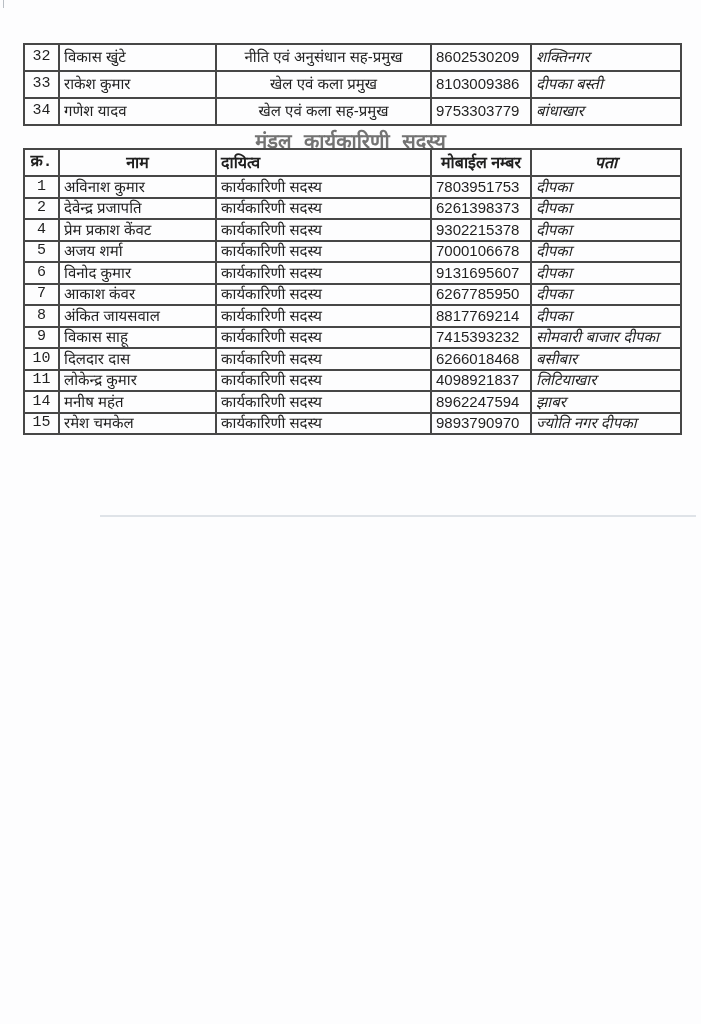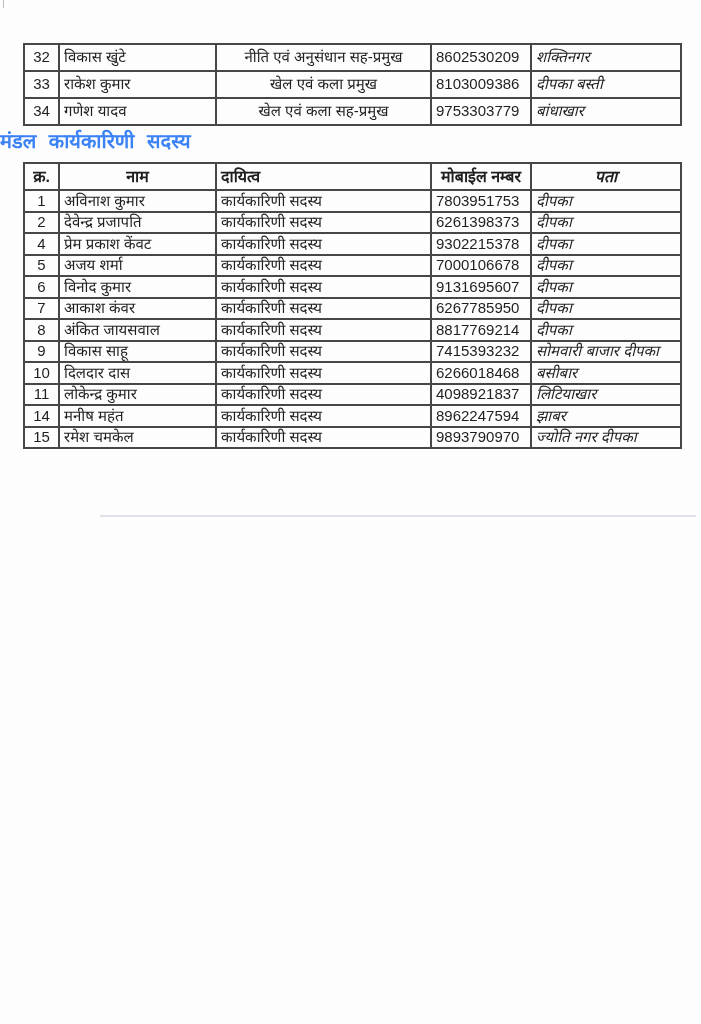--- a/index.html
+++ b/index.html
@@ -33,44 +33,44 @@
     padding: 0 4px;
     vertical-align: middle;
     white-space: nowrap;
     overflow: hidden;
     font-size: 15px;
     font-weight: normal;
     line-height: 1.1;
   }
   .top-tbl { top: 43px; }
   .top-tbl td { height: 25px; }
-  .members-tbl { top: 162px; }
+  .members-tbl { top: 148px; }
   .members-tbl thead th {
     height: 25px;
     font-weight: bold;
     font-size: 16px;
     text-align: center;
   }
   .members-tbl tbody td { height: 19.5px; }
-  .c-sno { text-align: center; }
+  .c-sno { text-align: center; font-family: Liberation Mono, monospace; }
   .c-name { text-align: left; }
   .top-tbl .c-role { text-align: center; }
   .members-tbl .c-role { text-align: left; }
   .c-mobile { text-align: left; border-radius: 10px; }
   .c-address { text-align: left; font-style: italic; }
   .section-title {
     position: absolute;
     top: 127px;
     left: 0;
     width: 701px;
-    text-align: left;
+    text-align: center;
     font-size: 20px;
     font-weight: bold;
     word-spacing: 7px;
-    color: #3b82f6;
+    color: #737373;
   }
   .scan-shadow {
     position: absolute;
     top: 515px;
     left: 100px;
     width: 596px;
     height: 2px;
     background: #dfe3e8;
   }
   .edge-artifact {

